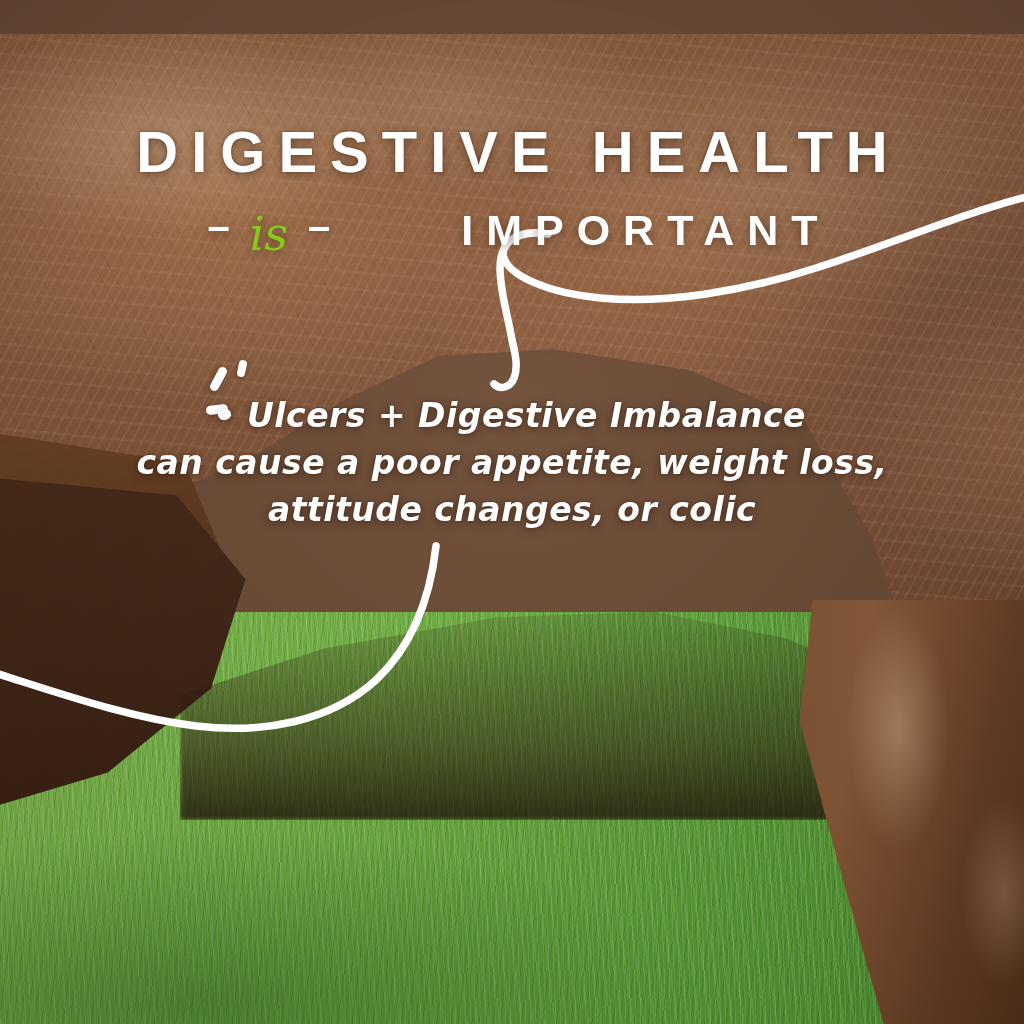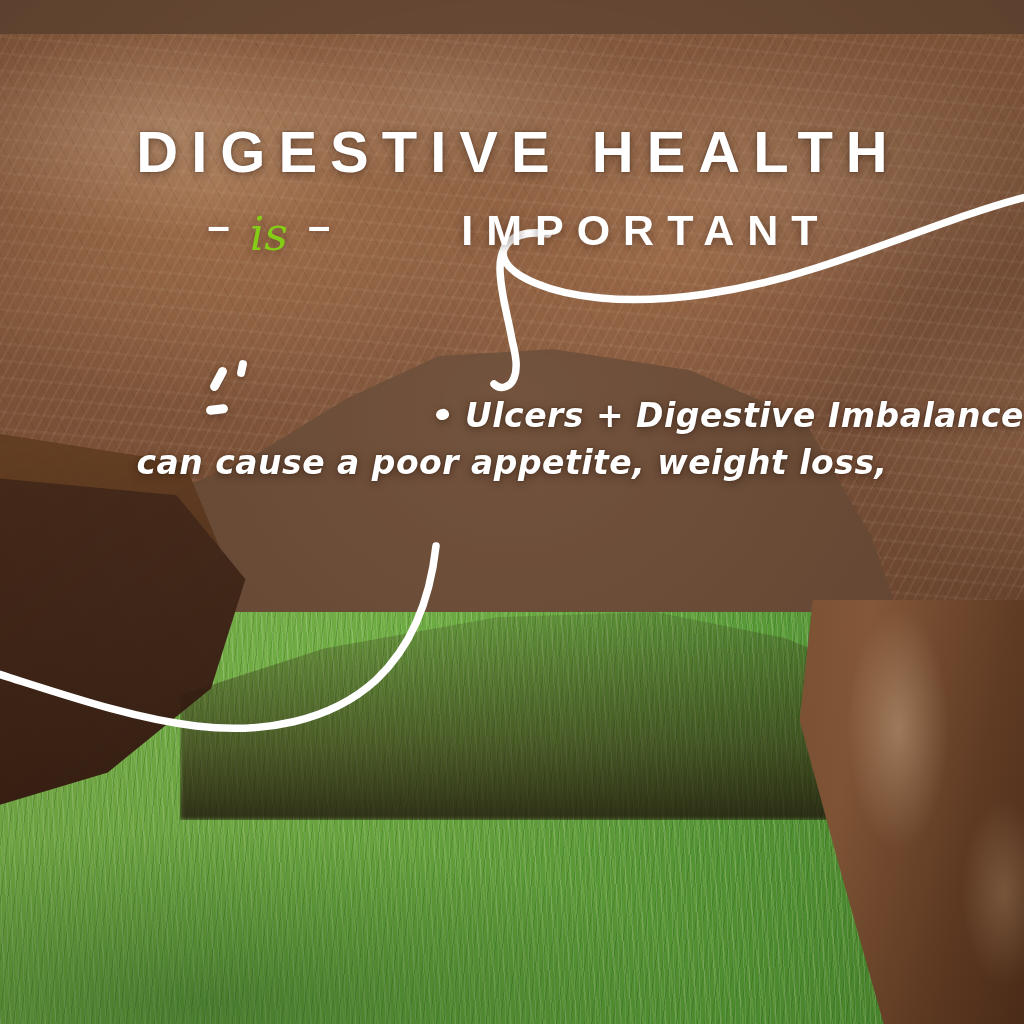--- a/index.html
+++ b/index.html
@@ -168,21 +168,21 @@
   .bodytext{
     position:absolute;left:0;width:1024px;
     text-align:center;color:#fff;
     font-family:"DejaVu Sans",sans-serif;
     font-weight:700;font-style:italic;
     font-size:33px;letter-spacing:.5px;
     text-shadow:0 2px 9px rgba(40,20,10,.5), 0 0 2px rgba(50,26,12,.55);
     white-space:nowrap;
     user-select:none;
   }
-  #body-1{top:396px;text-align:right;}
+  #body-1{top:396px;}
   #body-2{top:443px;}
   #body-3{top:490px;}
   .bullet-dot{
     display:inline-block;width:13px;height:11px;
     background:#fff;border-radius:50% 50% 45% 55%;
     transform:rotate(-16deg);
     margin-right:16px;position:relative;top:-7px;
     box-shadow:0 2px 7px rgba(40,20,10,.45);
   }
 
@@ -255,15 +255,16 @@
     <div class="tick" id="tick-a"></div>
     <div class="tick" id="tick-b"></div>
     <div class="tick" id="tick-c"></div>
 
     <div class="bodytext" id="body-1">
       <span class="bullet-dot"></span><span>Ulcers + Digestive Imbalance</span>
     </div>
 
     <div class="bodytext" id="body-2">can cause a poor appetite, weight loss,</div>
 
+    <div class="bodytext" id="body-3">attitude changes, or colic</div>
 
   </div>
 </div>
 
 </body></html>

